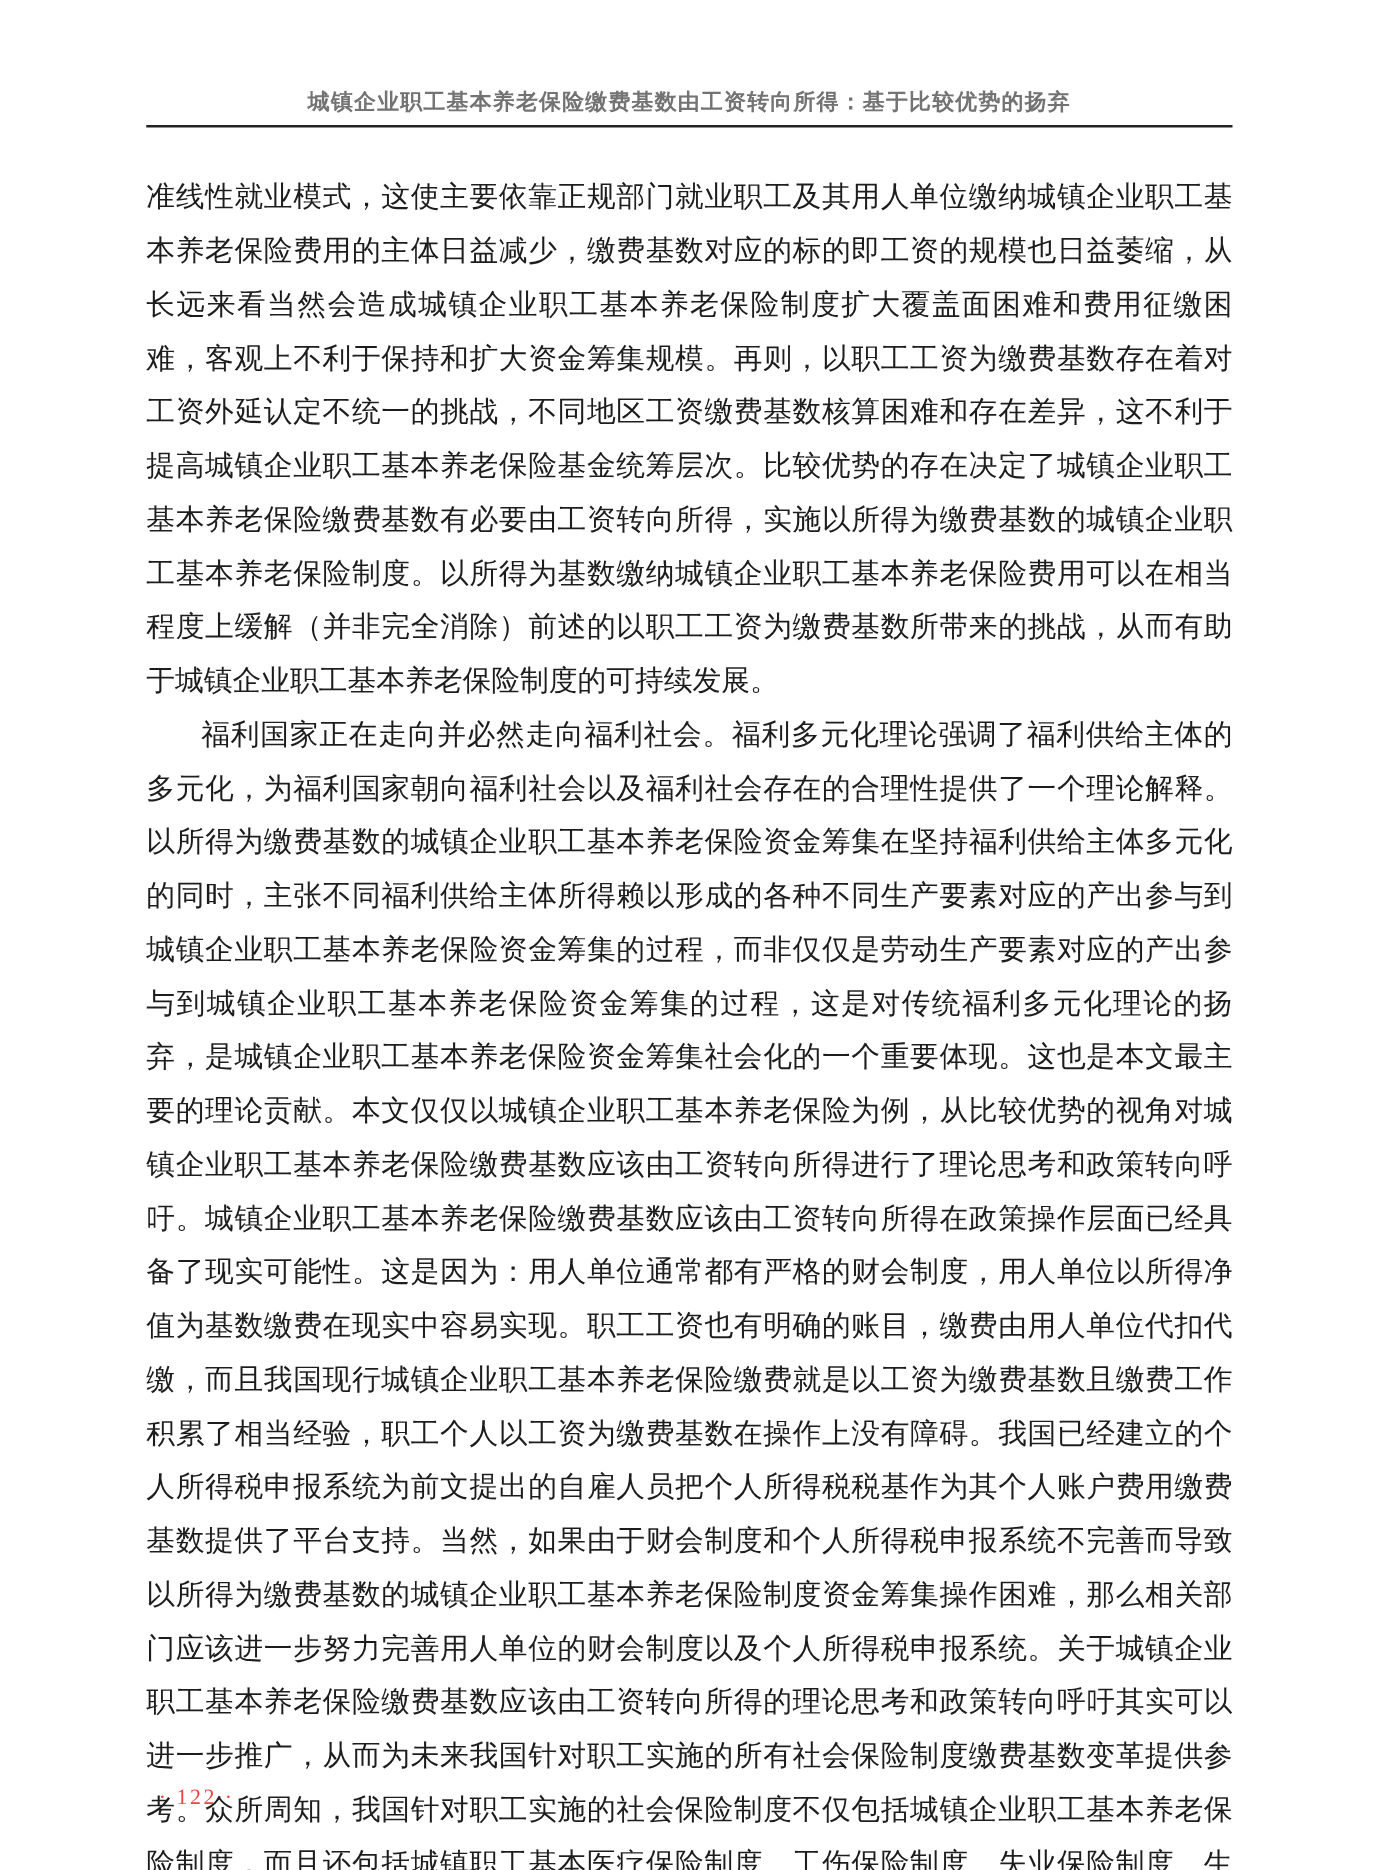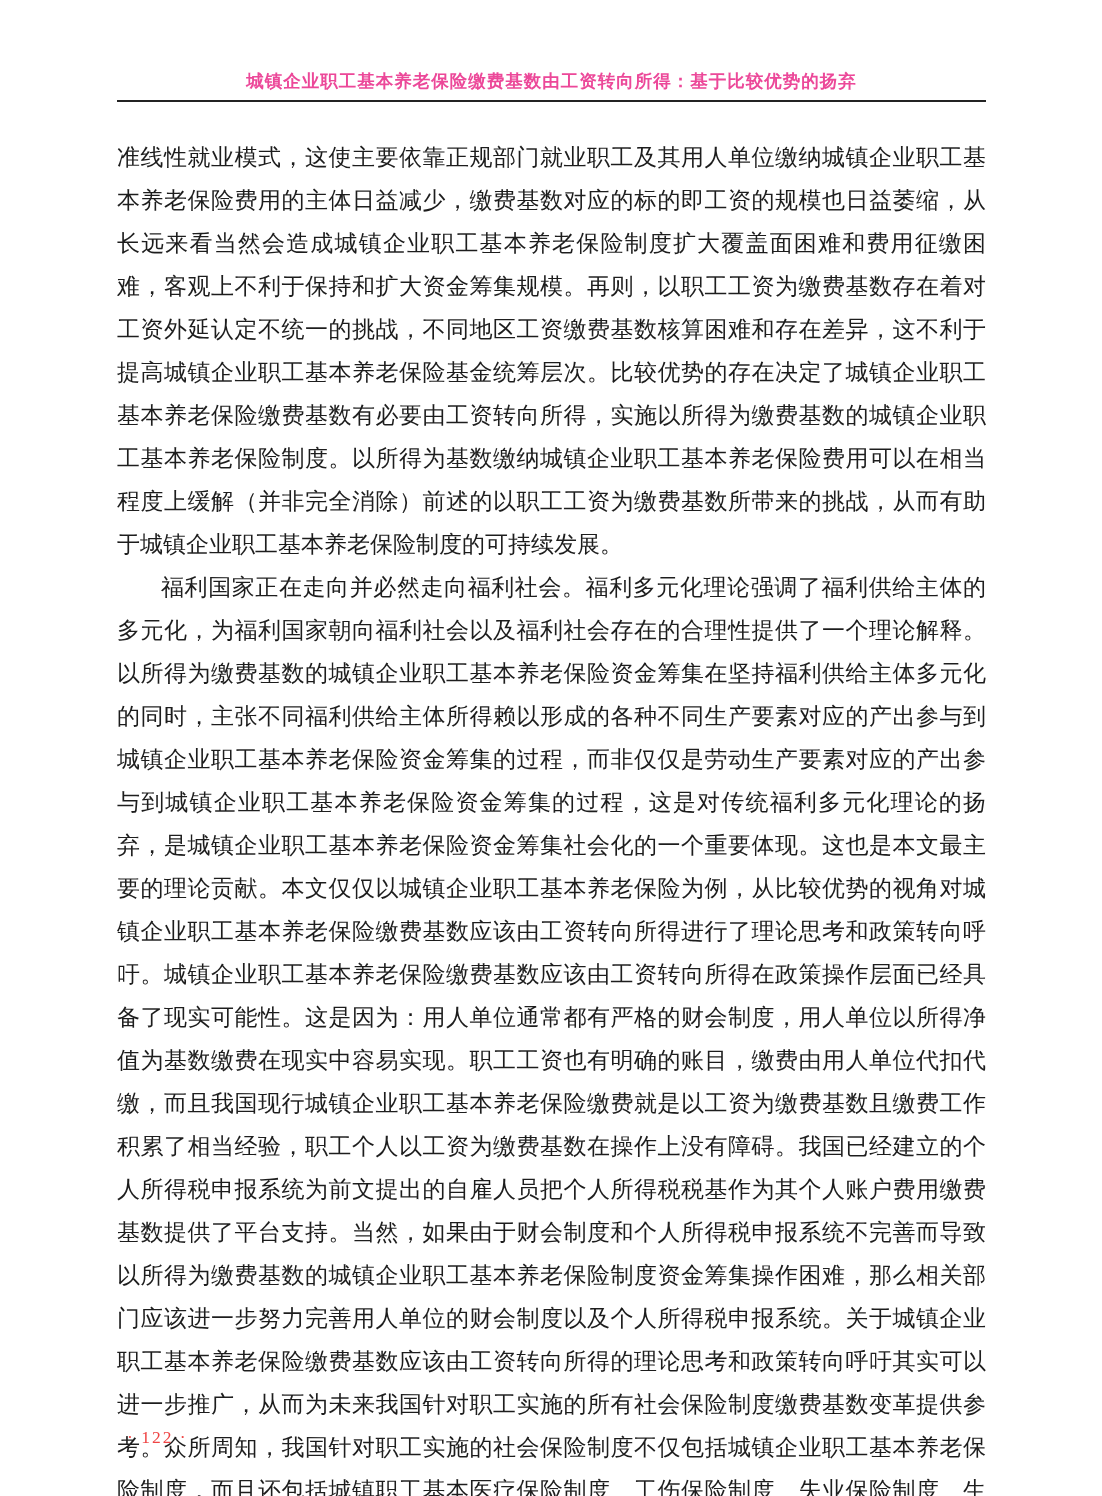--- a/index.html
+++ b/index.html
@@ -20,21 +20,21 @@
     background: #ffffff;
   }
   .running-title {
     position: absolute;
     top: 69px;
     left: 117px;
     width: 869px;
     text-align: center;
     font-size: 17.5px;
     font-weight: 600;
-    color: #ec4899;
+    color: #737373;
     letter-spacing: 1px;
     white-space: nowrap;
   }
   .header-rule {
     position: absolute;
     top: 100px;
     left: 117px;
     width: 869px;
     height: 2.4px;
     background: #232323;

